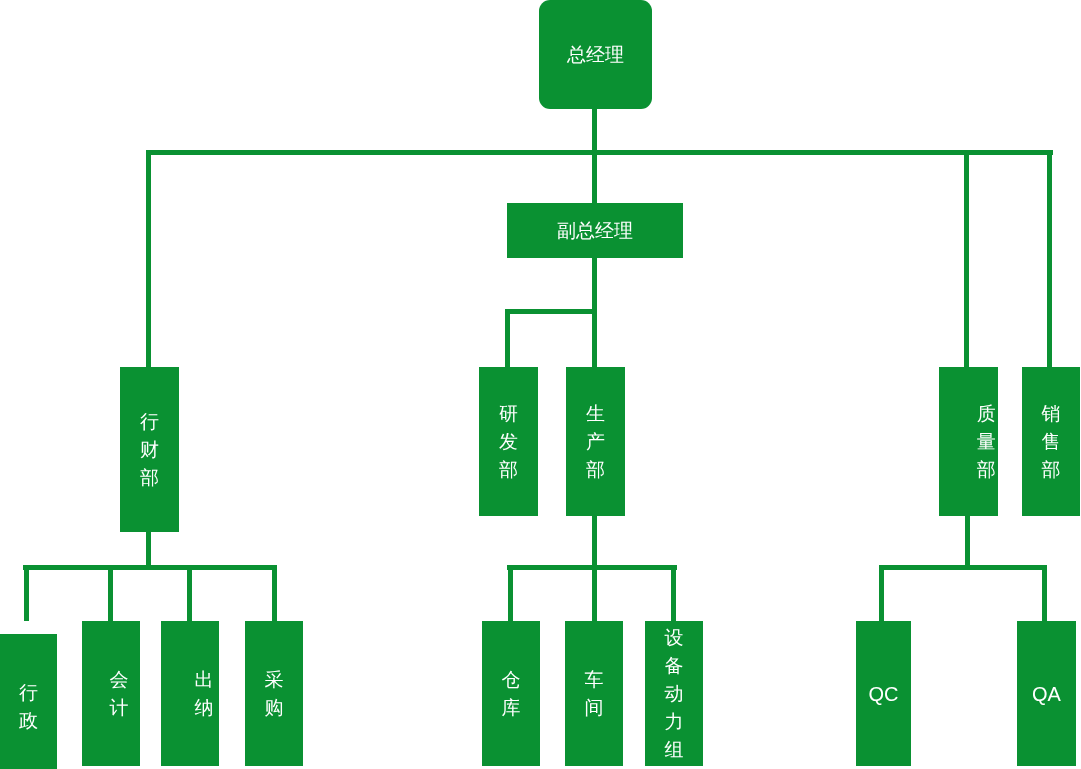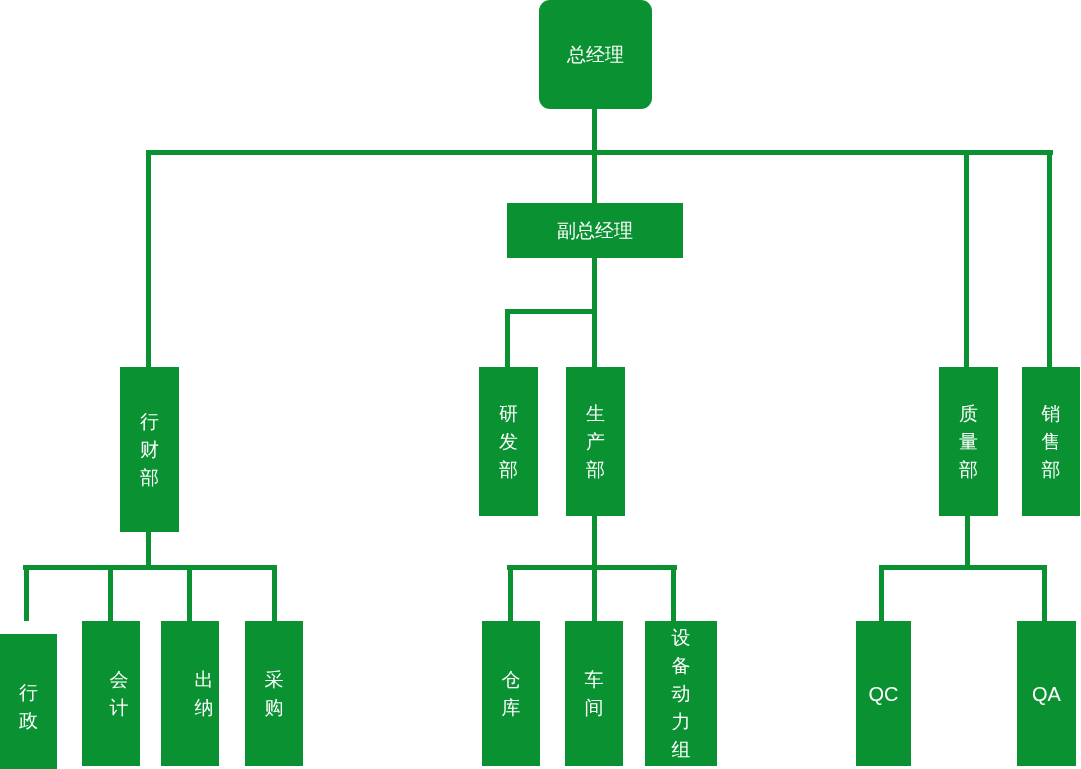--- a/index.html
+++ b/index.html
@@ -86,21 +86,21 @@
 
   <div class="node" style="left:120px; top:367px; width:59px; height:165px;">
     <span class="vlabel">行财部</span>
   </div>
   <div class="node" style="left:479px; top:367px; width:59px; height:149px;">
     <span class="vlabel">研发部</span>
   </div>
   <div class="node" style="left:566px; top:367px; width:59px; height:149px;">
     <span class="vlabel">生产部</span>
   </div>
-  <div class="node" style="left:939px; top:367px; width:59px; height:149px;">
+  <div class="node" style="left:939px; top:367px; width:59px; height:149px;justify-content:flex-end;">
     <span class="vlabel">质量部</span>
   </div>
   <div class="node" style="left:1022px; top:367px; width:58px; height:149px;">
     <span class="vlabel">销售部</span>
   </div>
 
   <div class="node" style="left:0; top:597px; width:57px; height:145px;margin-top:37px;">
     <span class="vlabel">行政</span>
   </div>
   <div class="node" style="left:82px; top:621px; width:58px; height:145px;padding-left:16px;">
@@ -111,21 +111,21 @@
   </div>
   <div class="node" style="left:245px; top:621px; width:58px; height:145px;">
     <span class="vlabel">采购</span>
   </div>
   <div class="node" style="left:482px; top:621px; width:58px; height:145px;">
     <span class="vlabel">仓库</span>
   </div>
   <div class="node" style="left:565px; top:621px; width:58px; height:145px;font-family:Liberation Serif, serif;">
     <span class="vlabel">车间</span>
   </div>
-  <div class="node" style="left:645px; top:621px; width:72px; height:145px;">
+  <div class="node" style="left:645px; top:621px; width:58px; height:145px;">
     <span class="vlabel">设备动力组</span>
   </div>
   <div class="node" style="left:856px; top:621px; width:55px; height:145px; font-size:20px;">
     <span>QC</span>
   </div>
   <div class="node" style="left:1017px; top:621px; width:59px; height:145px; font-size:20px;">
     <span>QA</span>
   </div>
 
 </div>

